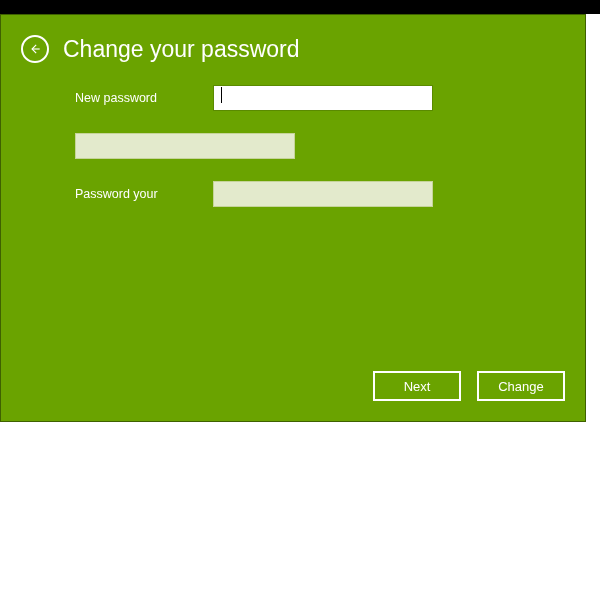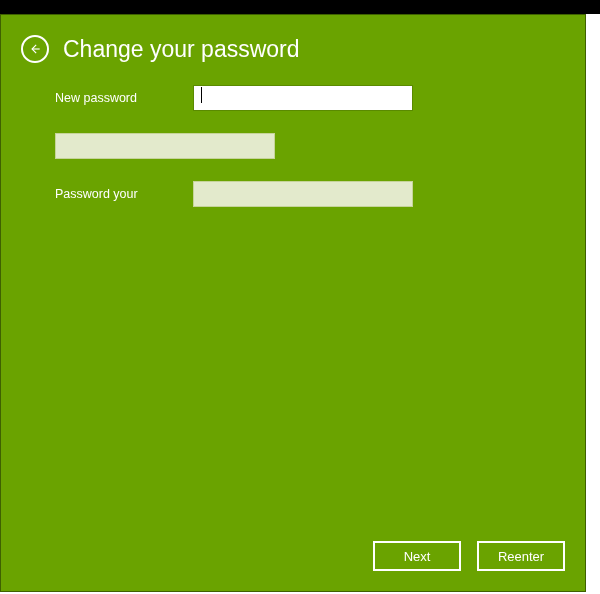--- a/index.html
+++ b/index.html
@@ -15,21 +15,21 @@
       overflow: hidden;
     }
     .topbar {
       height: 14px;
       background: #000000;
       width: 100%;
     }
     .screen {
       background: #6aa300;
       width: 586px;
-      height: 578px;
+      height: 408px;
       margin-left: 0;
       border: 1px solid #3f6100;
       position: relative;
       color: #ffffff;
     }
     .header {
       display: flex;
       align-items: center;
       gap: 14px;
       padding: 20px 0 0 20px;
@@ -52,21 +52,21 @@
       stroke: #ffffff;
       stroke-width: 2;
     }
     .title {
       font-size: 23px;
       font-weight: 300;
       color: #ffffff;
     }
     .form {
       margin-top: 22px;
-      padding-left: 54px;
+      padding-left: 74px;
     }
     .row {
       display: flex;
       align-items: center;
       margin-bottom: 22px;
     }
     .label {
       width: 138px;
       font-size: 12.5px;
       color: #ffffff;
@@ -151,16 +151,16 @@
 
     <div class="row">
       <div class="label">Password your</div>
       <input type="text" class="textbox dim" value="" style="">
     </div>
 
   </div>
 
   <div class="buttons">
     <button class="btn">Next</button>
-    <button class="btn">Reenter</button>
+    <button class="btn">Change</button>
   </div>
 
 </div>
 
 </body></html>

